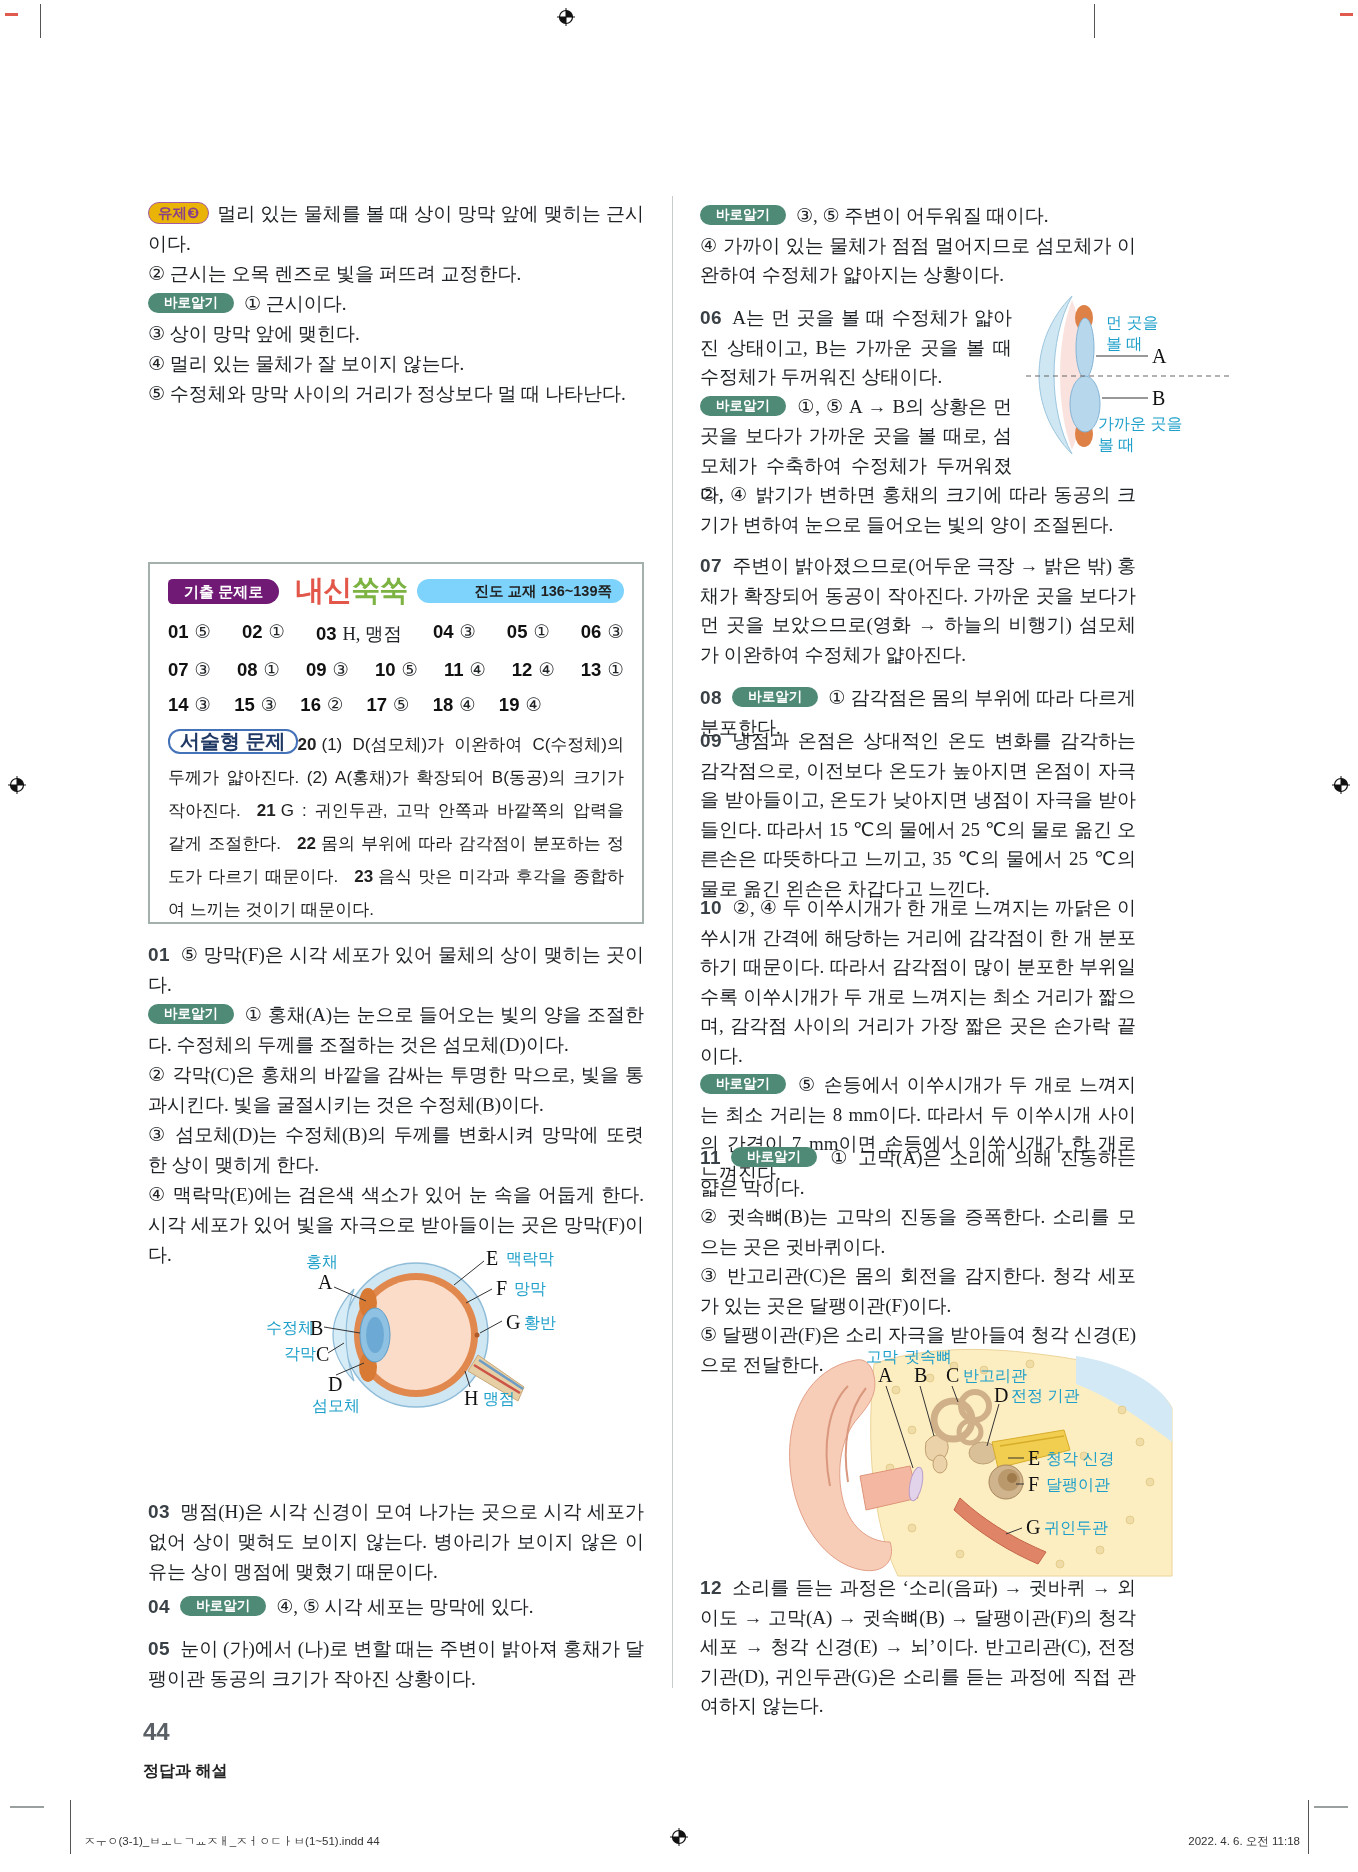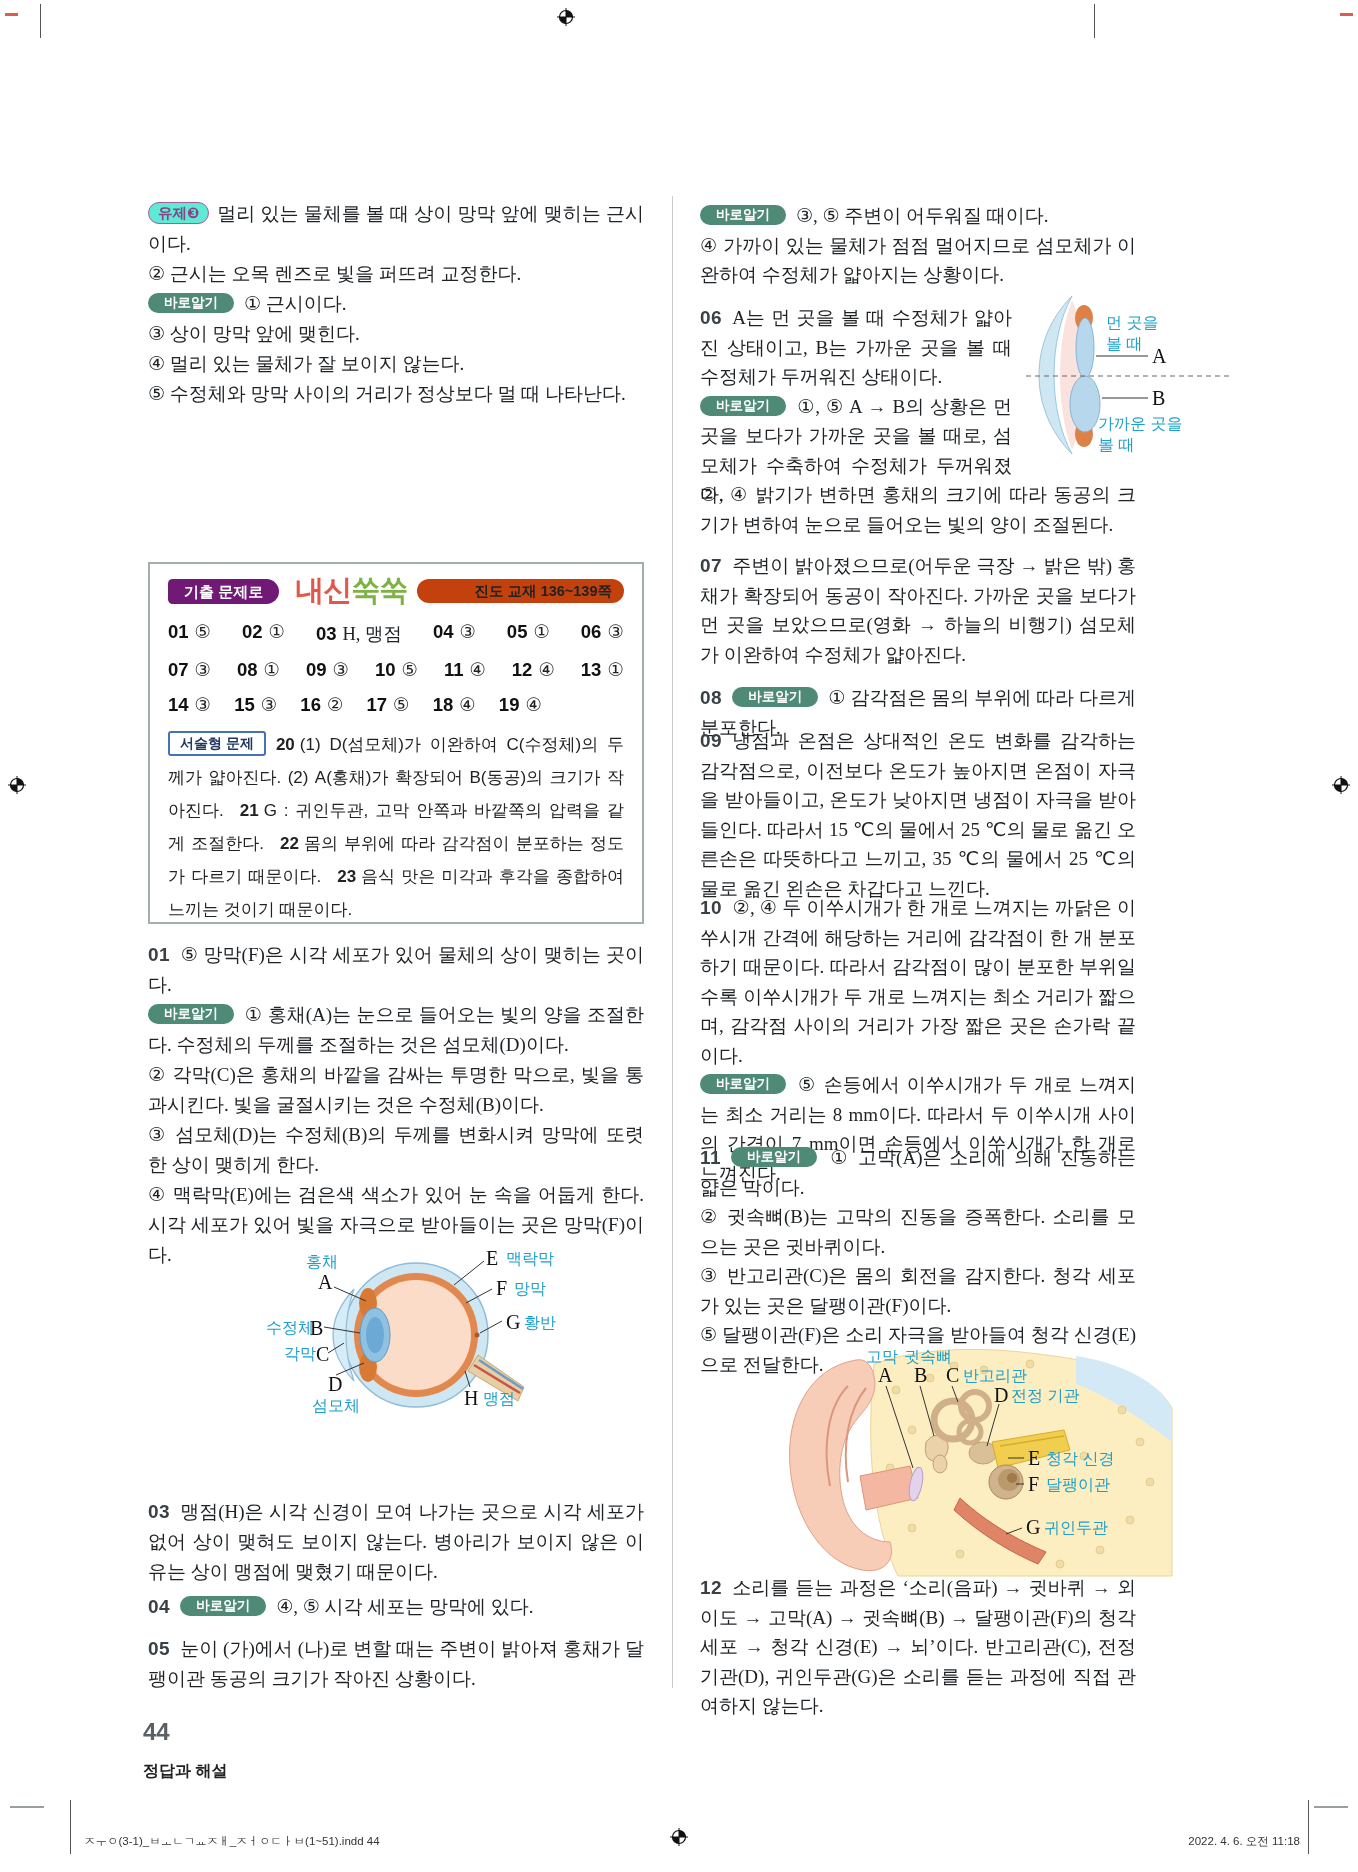--- a/index.html
+++ b/index.html
@@ -9,41 +9,41 @@
   p{margin:0;}
   
   .txt{font-size:19px;line-height:30px;text-align:justify;word-break:break-all;}
   .txt-r{font-size:19px;line-height:29.5px;text-align:justify;word-break:break-all;}
   .num{font-family:"Liberation Sans","DejaVu Sans",sans-serif;font-weight:bold;font-size:19px;
        color:#3a4146;margin-right:10px;letter-spacing:.5px;}
   
   .pill-baro{display:inline-block;background:#4e8a76;color:#fff;
        font-family:"Liberation Sans","DejaVu Sans",sans-serif;font-weight:bold;font-size:13.5px;
        line-height:20px;padding:0 16px;border-radius:11px;vertical-align:3px;margin-right:10px;}
-  .pill-ex{display:inline-block;border:1.6px solid #a55ba0;color:#8a4286;background:#5eead4;
+  .pill-ex{display:inline-block;border:1.6px solid #a55ba0;color:#8a4286;background:#eab308;
        font-family:"Liberation Sans","DejaVu Sans",sans-serif;font-weight:bold;font-size:14.5px;
        line-height:20px;padding:0 9px;border-radius:13px;vertical-align:2px;margin-right:8px;}
   
   .ansbox{border:2px solid #a3b0ae;box-sizing:border-box;background:#fff;padding:10px 18px 0 18px;}
   .ansbox-head{display:flex;align-items:center;height:34px;}
   .badge-green{background:#701a75;color:#fff;font-family:"Liberation Sans","DejaVu Sans",sans-serif;
        font-weight:bold;font-size:15px;line-height:25px;padding:0 16px;border-radius:6px 16px 16px 6px;}
   .nshead{font-family:"Liberation Sans","DejaVu Sans",sans-serif;font-weight:bold;font-size:29px;
        letter-spacing:-1px;margin:0 10px 0 16px;white-space:nowrap;}
   .t-red{color:#e2574a;} .t-green{color:#7cb342;}
-  .range-pill{flex:1;background:#c2410c;border-radius:13px;color:#222;
+  .range-pill{flex:1;background:#7dd3fc;border-radius:13px;color:#222;
        font-family:"Liberation Sans","DejaVu Sans",sans-serif;font-weight:bold;font-size:14.5px;
        line-height:24px;padding:0 12px;text-align:right;}
   .ans-row{display:flex;justify-content:space-between;margin-top:13px;
        font-size:18.5px;white-space:nowrap;}
   .ans-n{font-family:"Liberation Sans","DejaVu Sans",sans-serif;font-weight:bold;color:#111;margin-right:6px;}
   .essay{margin-top:12px;font-family:"Liberation Sans","DejaVu Sans",sans-serif;font-size:17px;
        line-height:33px;text-align:justify;word-break:break-all;color:#222;}
-  .essay-label{display:inline-block;border:2px solid #4472b8;border-radius:3px;color:#1f3864;
-       font-weight:bold;font-size:14px;line-height:21px;padding:0 10px;margin-right:10px;vertical-align:2px;}
+  .essay-label{display:inline-block;border:2px solid #4472b8;border-radius:12px;color:#1f3864;
+       font-weight:bold;font-size:20px;line-height:21px;padding:0 10px;vertical-align:2px;}
   .essay-item b{margin-right:5px;}
   .essay-item{margin-right:16px;}
   
   .lblc{fill:#1d9fc9;font-family:"Liberation Sans","DejaVu Sans",sans-serif;font-size:16px;}
   .lblL{fill:#111;font-family:"Liberation Serif","DejaVu Serif",serif;font-size:20px;}
   .lead{stroke:#333;stroke-width:1;fill:none;}
   
   .pgfoot{display:flex;align-items:baseline;gap:15px;}
   .pgnum{font-family:"Liberation Sans","DejaVu Sans",sans-serif;font-weight:bold;font-size:24px;color:#5a6066;}
   .pgsec{font-family:"Liberation Sans","DejaVu Sans",sans-serif;font-weight:bold;font-size:16px;color:#222;}

